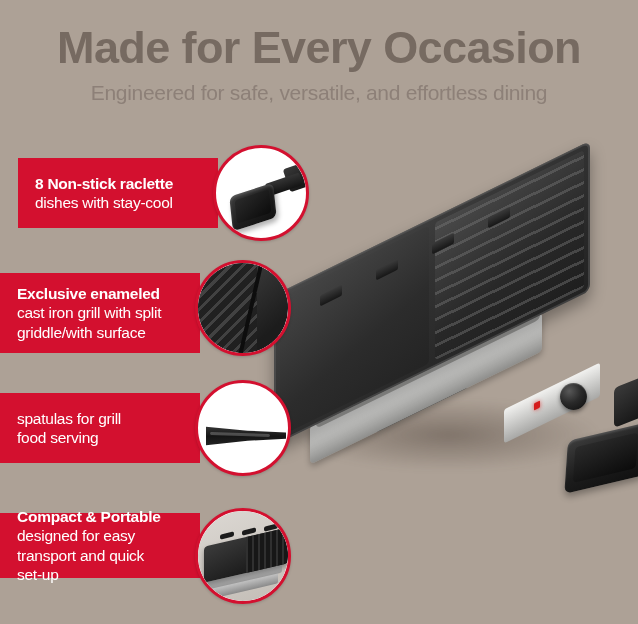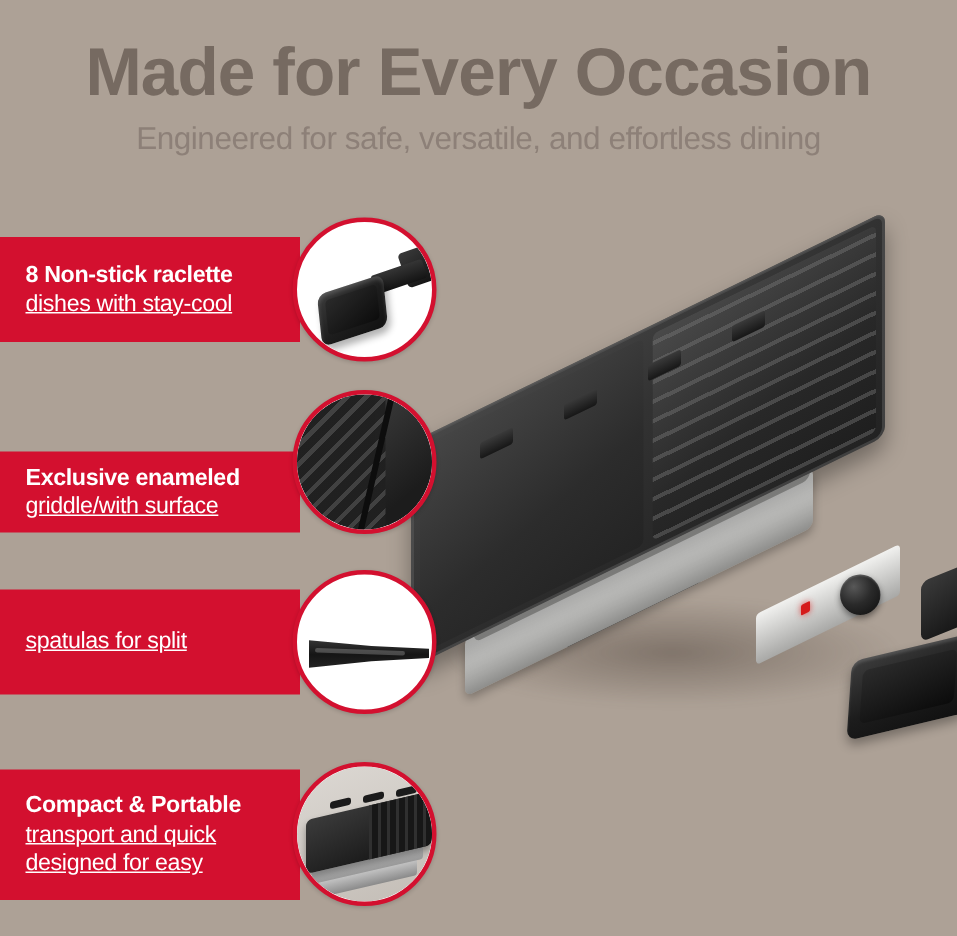--- a/index.html
+++ b/index.html
@@ -52,21 +52,21 @@
     z-index:2;
   }
 
   .banner-text {
     color:#ffffff;
     font-size:15.5px;
     line-height:19.5px;
     letter-spacing:-0.25px;
   }
   .banner-text .lead { font-weight:bold; display:block; }
-  .banner-text .rest { font-weight:400; display:block;text-decoration:underline; }
+  .banner-text .rest { font-weight:400; display:block; }
 
   
   .badge {
     position:absolute;
     border-radius:50%;
     border:3px solid #d3102f;
     background:#ffffff;
     overflow:hidden;
     z-index:4;
     box-shadow:0 1px 3px rgba(0,0,0,0.18);
@@ -370,73 +370,76 @@
     <div id="control-knob"></div>
 
     <div id="loose-dish">
       <div class="ld-tab"></div>
       <div class="ld-body">
         <div class="ld-well"></div>
       </div>
     </div>
   </div>
 
-  <div class="feature" style="top:158px; height:96px; width:300px;">
+  <div class="feature" style="top:158px; height:96px; width:300px;margin-left:18px;">
     <div class="banner" style="width:200px; height:70px;">
       <div class="banner-text">
         <span class="lead">8 Non-stick raclette</span>
         <span class="rest">dishes with stay-cool</span>
       </div>
     </div>
     <div class="badge" style="left:195px; top:-13px; width:96px; height:96px;">
       <div class="badge-inner">
         <div class="dish-tail"></div>
         <div class="dish-handle"></div>
         <div class="dish-pan"></div>
       </div>
     </div>
   </div>
 
   <div class="feature" style="top:273px; height:96px; width:300px;">
-    <div class="banner" style="width:200px; height:54px;margin-top:28px;">
+    <div class="banner" style="width:200px; height:80px;">
       <div class="banner-text">
         <span class="lead">Exclusive enameled</span>
+        <span class="rest">cast iron grill with split</span>
         <span class="rest">griddle/with surface</span>
       </div>
     </div>
     <div class="badge" style="left:195px; top:-13px; width:96px; height:96px;">
       <div class="badge-inner">
         <div class="iron-fill"></div>
         <div class="iron-smooth"></div>
         <div class="iron-ridges"></div>
         <div class="iron-seam"></div>
       </div>
     </div>
   </div>
 
   <div class="feature" style="top:393px; height:96px; width:300px;">
     <div class="banner" style="width:200px; height:70px;">
       <div class="banner-text">
-        <span class="rest">spatulas for split</span>
+        <span class="rest">spatulas for grill</span>
+        <span class="rest">food serving</span>
       </div>
     </div>
     <div class="badge" style="left:195px; top:-13px; width:96px; height:96px;">
       <div class="badge-inner">
         <div class="spat"></div>
         <div class="spat-gloss"></div>
       </div>
     </div>
   </div>
 
   <div class="feature" style="top:513px; height:100px; width:300px;">
-    <div class="banner" style="width:200px; height:87px;">
+    <div class="banner" style="width:200px; height:65px;">
       <div class="banner-text">
         <span class="lead">Compact &amp; Portable</span>
+        <span class="rest">designed for easy</span>
         <span class="rest">transport and quick</span>
-        <span class="rest">designed for easy</span>
+        <span class="rest">set-up</span>
       </div>
     </div>
     <div class="badge" style="left:195px; top:-5px; width:96px; height:96px;">
       <div class="badge-inner">
         <div class="mini-bg"></div>
         <div class="mini-body2"></div>
         <div class="mini-body"></div>
         <div class="mini-plate">
           <div class="mini-ridges"></div>
         </div>

